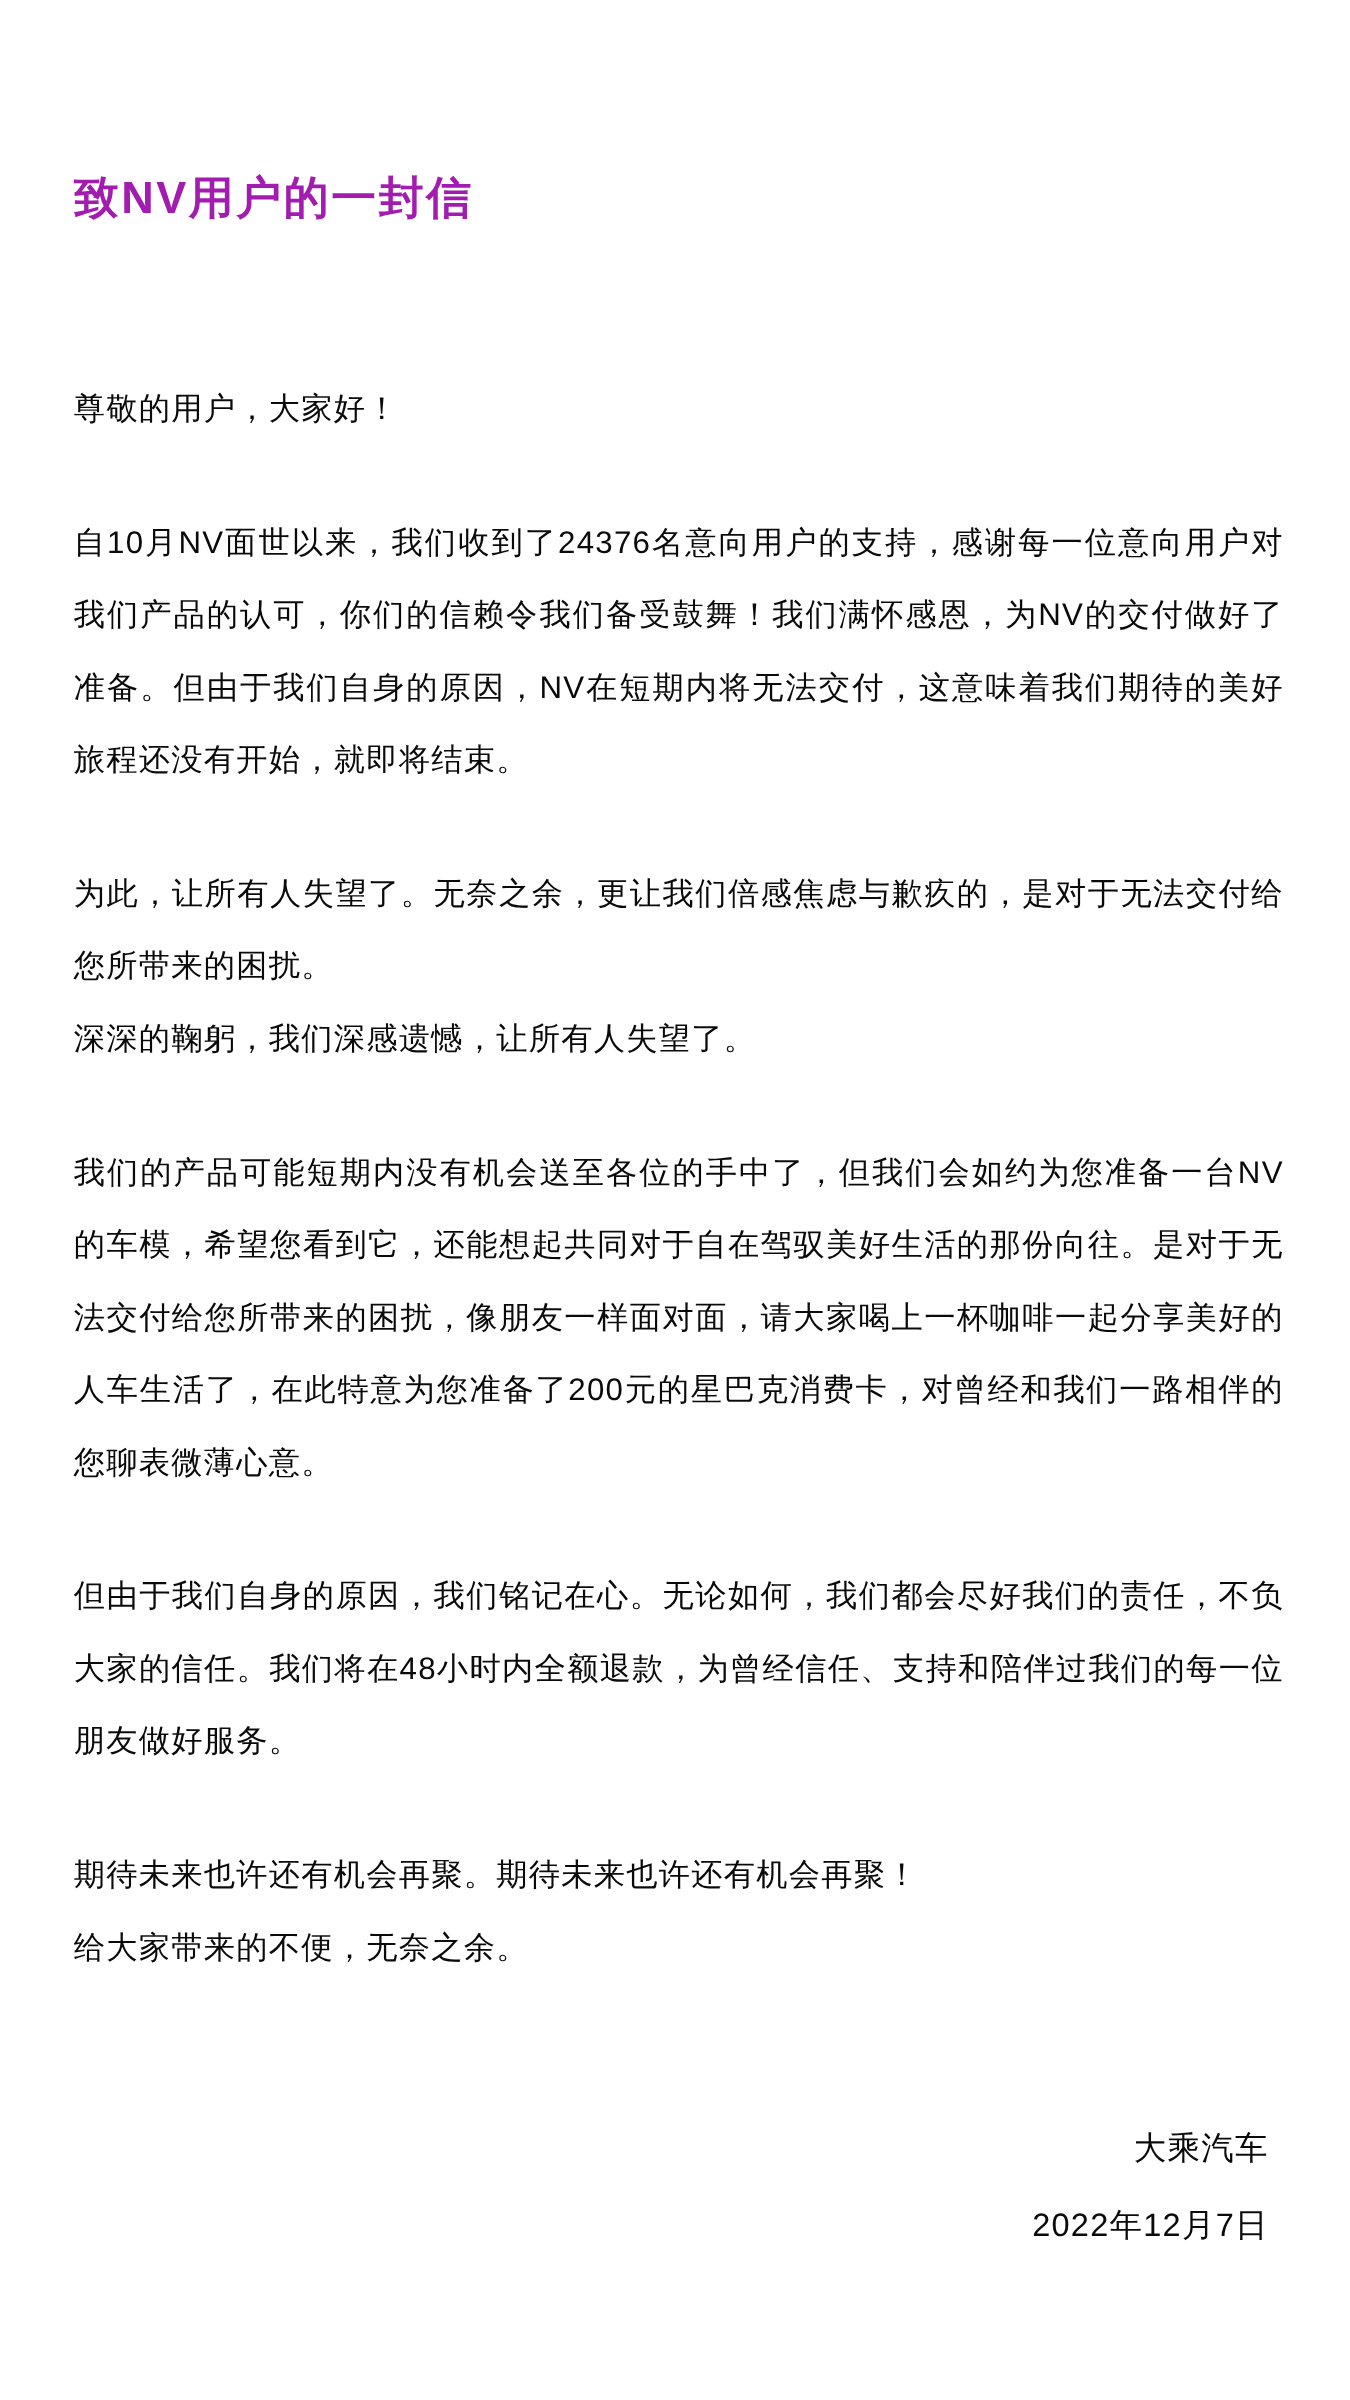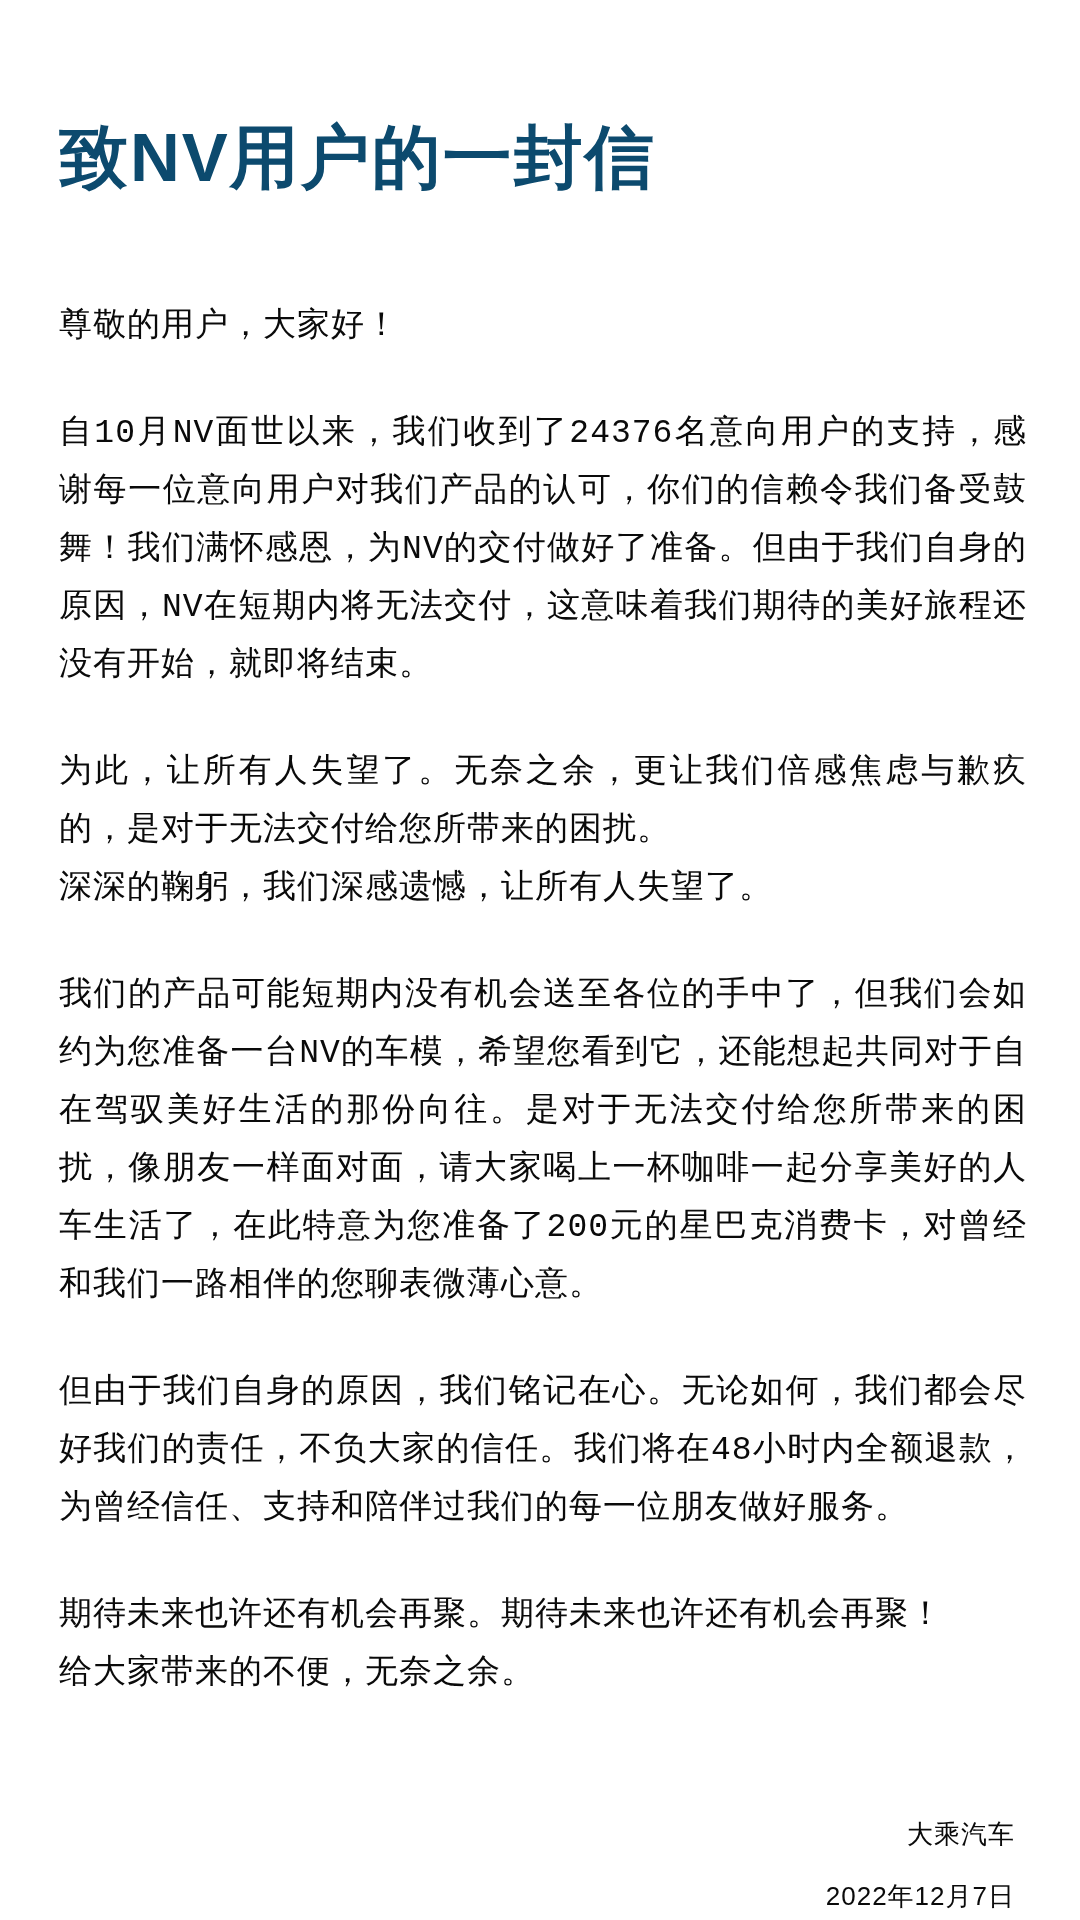--- a/index.html
+++ b/index.html
@@ -16,37 +16,36 @@
   }
   .page {
     box-sizing: border-box;
     width: 1080px;
     height: 1920px;
     padding: 118px 53px 0 59px;
     background: #ffffff;
   }
   .letter-title {
     margin: 0 0 100px 0;
-    font-size: 69px;
+    font-size: 36px;
     line-height: 80px;
     font-weight: 700;
     letter-spacing: 2px;
-    color: #0c4a6e;
+    color: #a21caf;
   }
   .block {
     margin: 0 0 49px 0;
   }
   .block p {
     margin: 0;
-    font-size: 33px;
+    font-size: 25px;
     line-height: 58px;
     letter-spacing: 1px;
     text-align: justify;
     color: #0a0a0a;
-    font-family: Liberation Mono, monospace;
   }
   .signature {
     margin-top: 100px;
     padding-right: 12px;
     text-align: right;
   }
   .signature p {
     margin: 0;
     font-size: 26px;
     line-height: 62px;

